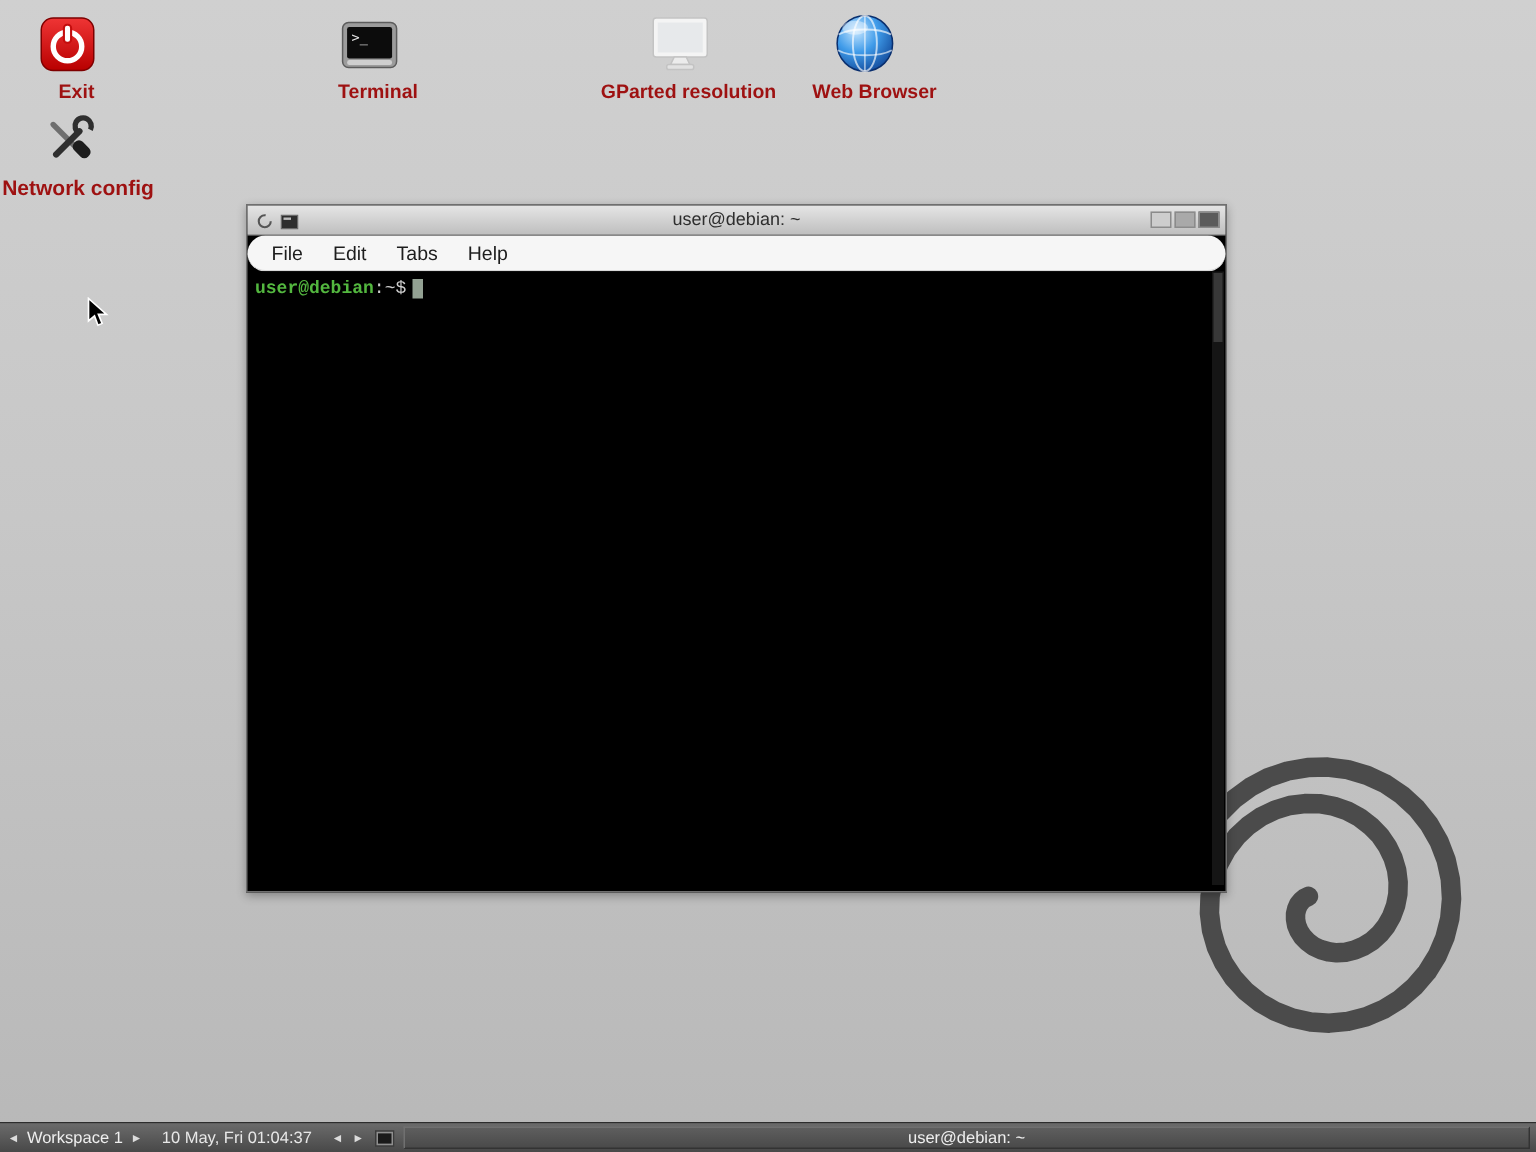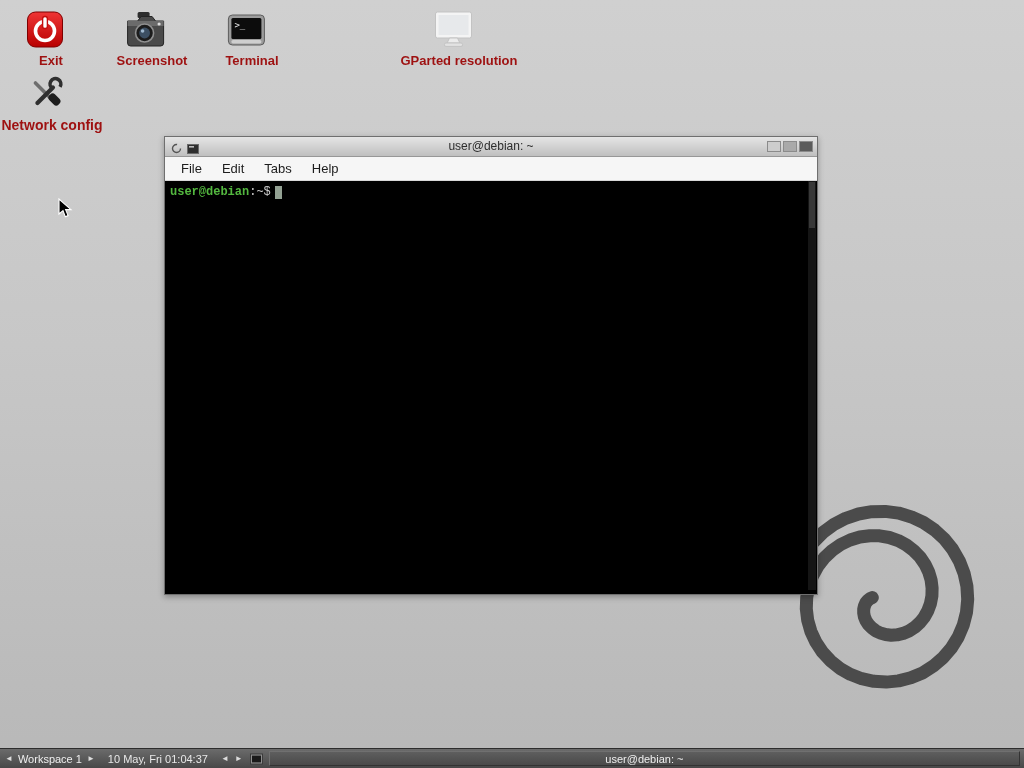--- a/index.html
+++ b/index.html
@@ -37,21 +37,21 @@
     font-size:12px;color:#2e2e2e;
   }
   .tb-icons-left{position:absolute;left:6px;top:3px;display:flex;gap:5px;align-items:center;}
   .tb-buttons{position:absolute;right:4px;top:4px;display:flex;gap:2px;}
   .tbbtn{width:14px;height:11px;border:1px solid #8b8b8b;box-sizing:border-box;display:inline-block;}
   .tbbtn.b1{background:#cdcdcd;}
   .tbbtn.b2{background:#a9a9a9;}
   .tbbtn.b3{background:#5b5b5b;}
   .menubar{
     height:24px;background:#f6f6f6;border-bottom:1px solid #d8d8d8;
-    display:flex;align-items:center;padding-left:6px;box-sizing:border-box;
+    display:flex;align-items:center;padding-left:6px;box-sizing:border-box;border-radius:12px;
   }
   .menu-item{font-size:13px;color:#1d1d1d;padding:3px 10px;cursor:default;}
   .term{
     position:absolute;left:1px;right:1px;top:44px;bottom:4px;background:#000;
   }
   .prompt-line{
     padding:4px 0 0 4px;font-family:Liberation Mono, monospace;font-size:12px;
     display:flex;align-items:center;
   }
   .p-user{color:#53b73f;font-weight:bold;}
@@ -104,34 +104,20 @@
         </linearGradient>
           </defs>
         <rect x="1.5" y="2" width="35" height="35" rx="8" fill="url(#redg)" stroke="#7e0000"></rect>
         <circle cx="19" cy="21" r="9.5" fill="none" stroke="#ffffff" stroke-width="3.6"></circle>
         <rect x="16.6" y="6.5" width="4.8" height="12" rx="2.2" fill="#ffffff" stroke="#c40d0d" stroke-width="1.4"></rect>
       </svg>
     </div>
     <div class="dicon-label">Exit</div>
   </div>
 
-  <div class="dicon" style="left:146px;top:4px">
-    <div class="dicon-img">
-      <svg width="44" height="42" viewBox="0 0 44 42">
-        <rect x="14" y="4" width="12" height="6" rx="1.5" fill="#2d2d2d"></rect>
-        <path d="M4 13 h10 l3.5-4.5 h11 L32 13 h8 v22 a3 3 0 0 1 -3 3 H7 a3 3 0 0 1 -3 -3 z" fill="#4a4a4a" stroke="#242424"></path>
-        <rect x="4" y="13" width="36" height="5" fill="#6b6b6b"></rect>
-        <circle cx="21" cy="25" r="9" fill="#1c1c1c" stroke="#8f8f8f" stroke-width="1.6"></circle>
-        <circle cx="21" cy="25" r="5.4" fill="#3c4f63"></circle>
-        <circle cx="19" cy="23" r="1.8" fill="#9fb8cf"></circle>
-        <circle cx="35.5" cy="16" r="1.6" fill="#dddddd"></circle>
-      </svg>
-    </div>
-    <div class="dicon-label">Screenshot</div>
-  </div>
 
   <div class="dicon" style="left:246px;top:4px">
     <div class="dicon-img">
       <svg width="40" height="38" viewBox="0 0 40 38">
         <rect x="2" y="3" width="36" height="30" rx="4" fill="#9c9c9c" stroke="#5c5c5c"></rect>
         <rect x="5" y="6" width="30" height="21" rx="1.5" fill="#0c0c0c"></rect>
         <text x="8" y="16" font-family="DejaVu Sans Mono, monospace" font-size="9" fill="#e8e8e8">&gt;_</text>
         <rect x="5" y="28" width="30" height="3.4" rx="1.6" fill="#cfcfcf"></rect>
       </svg>
     </div>
@@ -144,20 +130,40 @@
       <svg width="46" height="40" viewBox="0 0 46 40">
         <rect x="5" y="2" width="36" height="26" rx="2" fill="#f4f4f4" stroke="#c3c3c3"></rect>
         <rect x="8" y="5" width="30" height="20" fill="#e7e9eb"></rect>
         <path d="M19 28 h8 l2.4 5 h-12.8 z" fill="#ececec" stroke="#c3c3c3"></path>
         <rect x="14" y="33" width="18" height="3.4" rx="1.4" fill="#e2e2e2" stroke="#c3c3c3"></rect>
       </svg>
     </div>
     <div class="dicon-label">GParted resolution</div>
   </div>
 
+  <div class="dicon" style="left:577px;top:4px">
+    <div class="dicon-img">
+      <svg width="42" height="42" viewBox="0 0 42 42">
+        <defs>
+            <radialGradient id="globeg" cx="0.35" cy="0.28" r="0.85">
+          <stop offset="0" stop-color="#c2e4ff"></stop>
+              <stop offset="0.45" stop-color="#3f9be9"></stop>
+              <stop offset="1" stop-color="#0b3d8f"></stop>
+        </radialGradient>
+          </defs>
+        <circle cx="21" cy="21" r="18.5" fill="url(#globeg)" stroke="#0a2f6e"></circle>
+        <ellipse cx="21" cy="21" rx="8" ry="18.5" fill="none" stroke="rgba(255,255,255,0.65)" stroke-width="1.3"></ellipse>
+        <line x1="21" y1="2.5" x2="21" y2="39.5" stroke="rgba(255,255,255,0.55)" stroke-width="1.2"></line>
+        <path d="M3.5 15 C11 10.5, 31 10.5, 38.5 15" fill="none" stroke="rgba(255,255,255,0.65)" stroke-width="1.3"></path>
+        <path d="M3 25.5 C11 30, 31 30, 39 25.5" fill="none" stroke="rgba(255,255,255,0.6)" stroke-width="1.3"></path>
+        <ellipse cx="14.5" cy="10.5" rx="8.5" ry="4.6" fill="rgba(255,255,255,0.4)"></ellipse>
+      </svg>
+    </div>
+    <div class="dicon-label">Web Browser</div>
+  </div>
 
   <div class="dicon small" style="left:46px;top:74px">
     <div class="dicon-img">
       <svg width="40" height="40" viewBox="0 0 40 40">
         <line x1="9" y1="9" x2="24" y2="24" stroke="#6e6e6e" stroke-width="3.6" stroke-linecap="round"></line>
         <rect x="21.5" y="21.5" width="13" height="8" rx="3.5" transform="rotate(45 28 25.5)" fill="#1d1d1d"></rect>
         <circle cx="29" cy="10" r="5.4" fill="none" stroke="#2f2f2f" stroke-width="3.6" stroke-dasharray="25 9" transform="rotate(120 29 10)"></circle>
         <line x1="26.5" y1="13.5" x2="11" y2="29" stroke="#2f2f2f" stroke-width="4.2" stroke-linecap="round"></line>
       </svg>
     </div>

